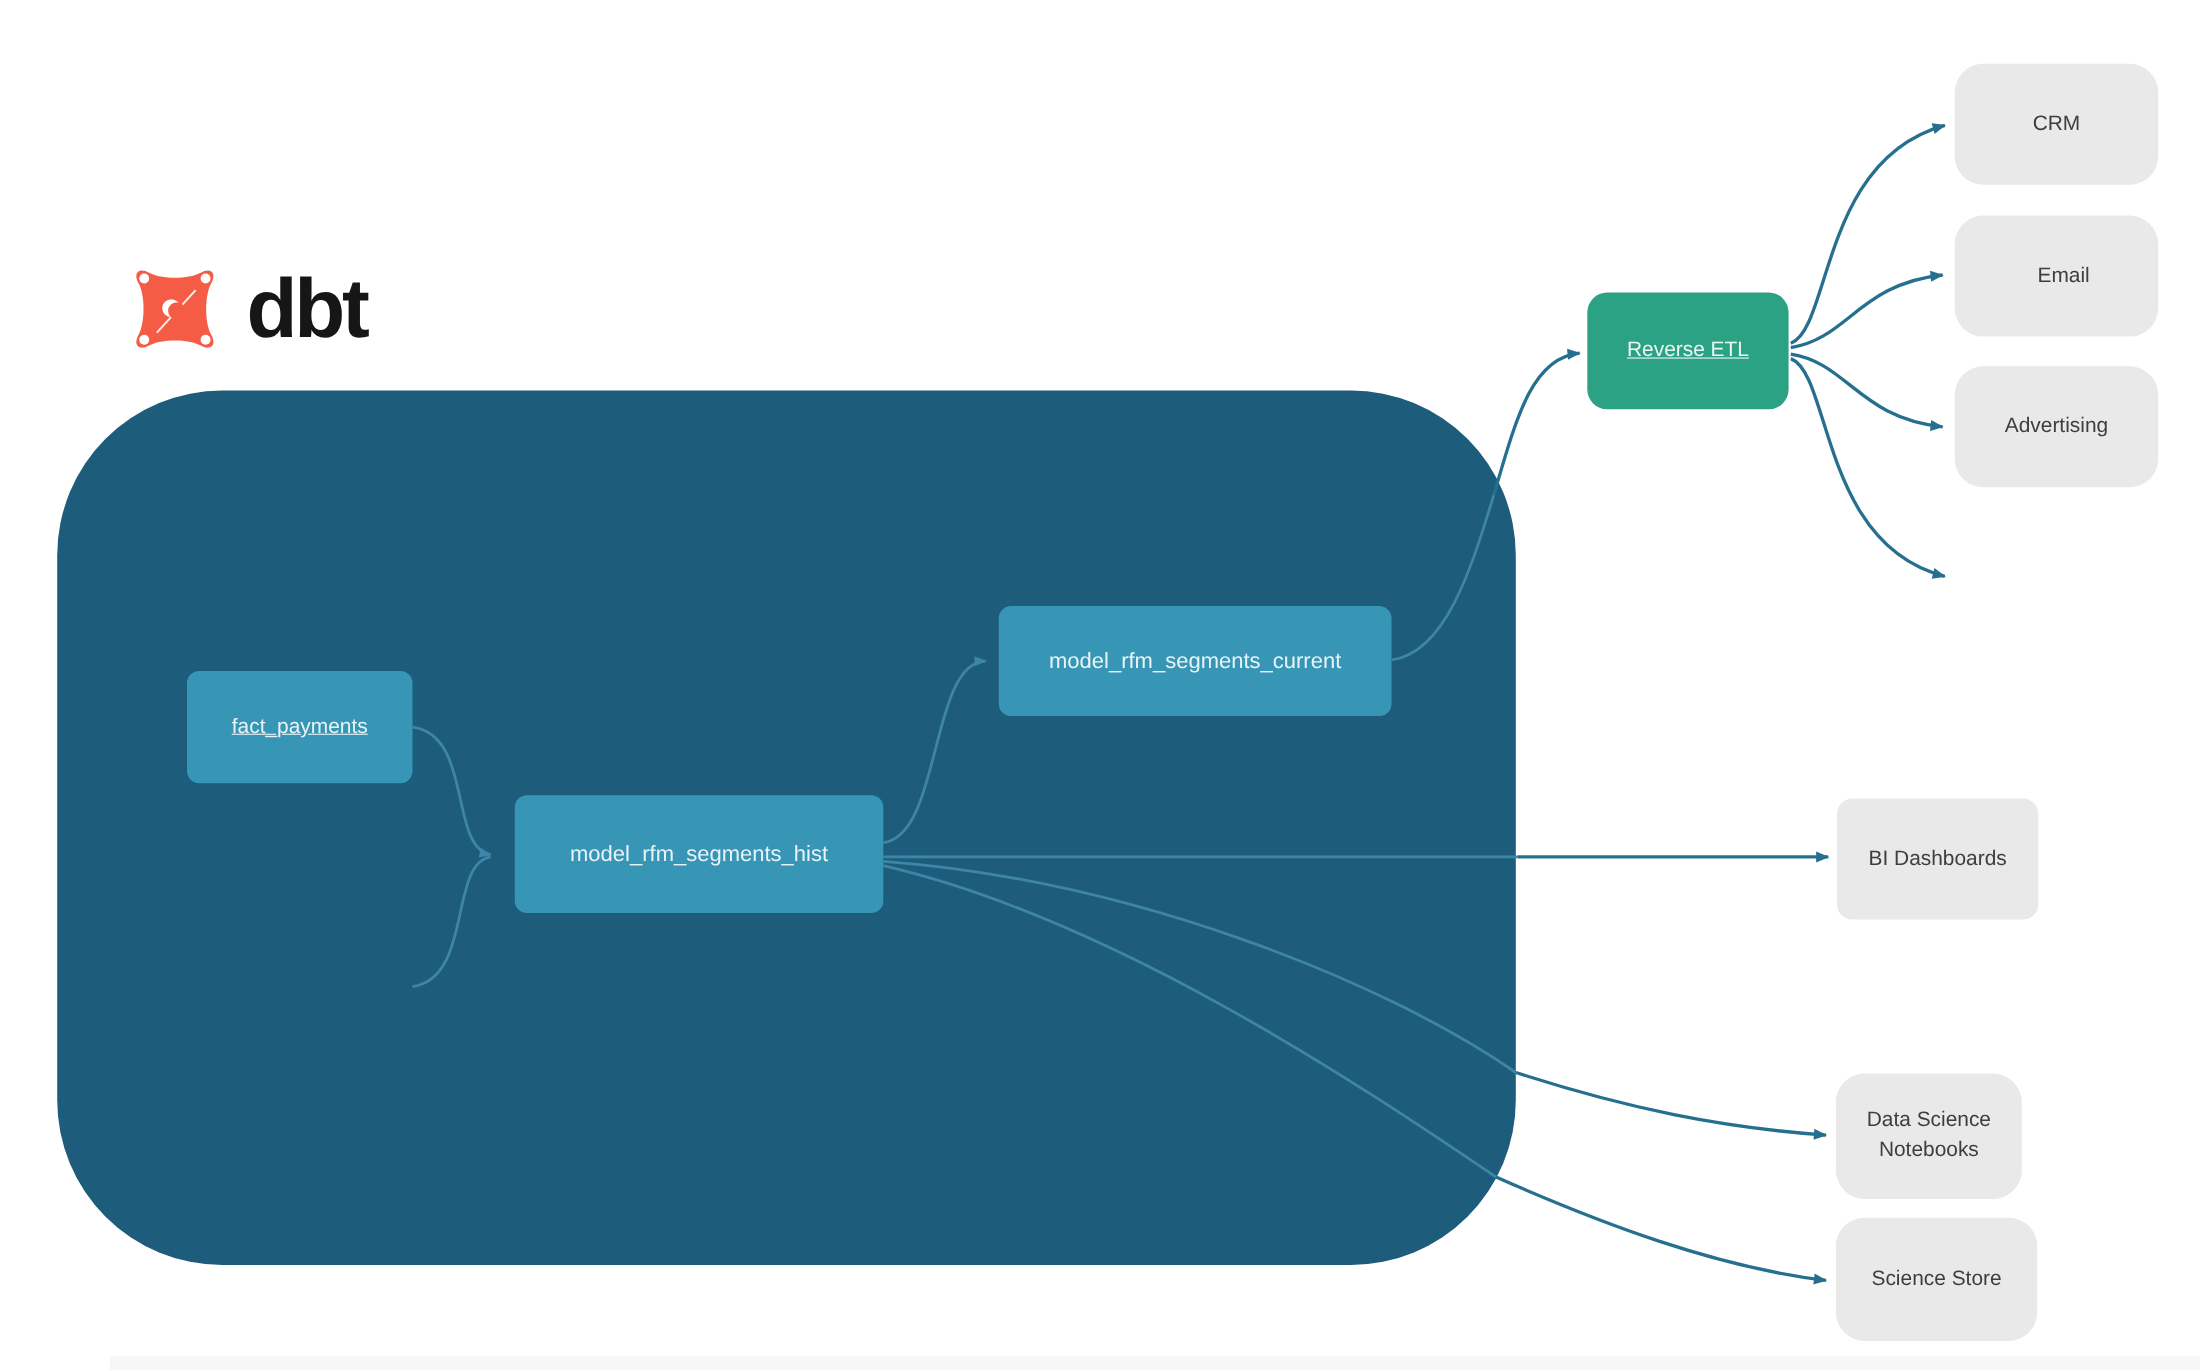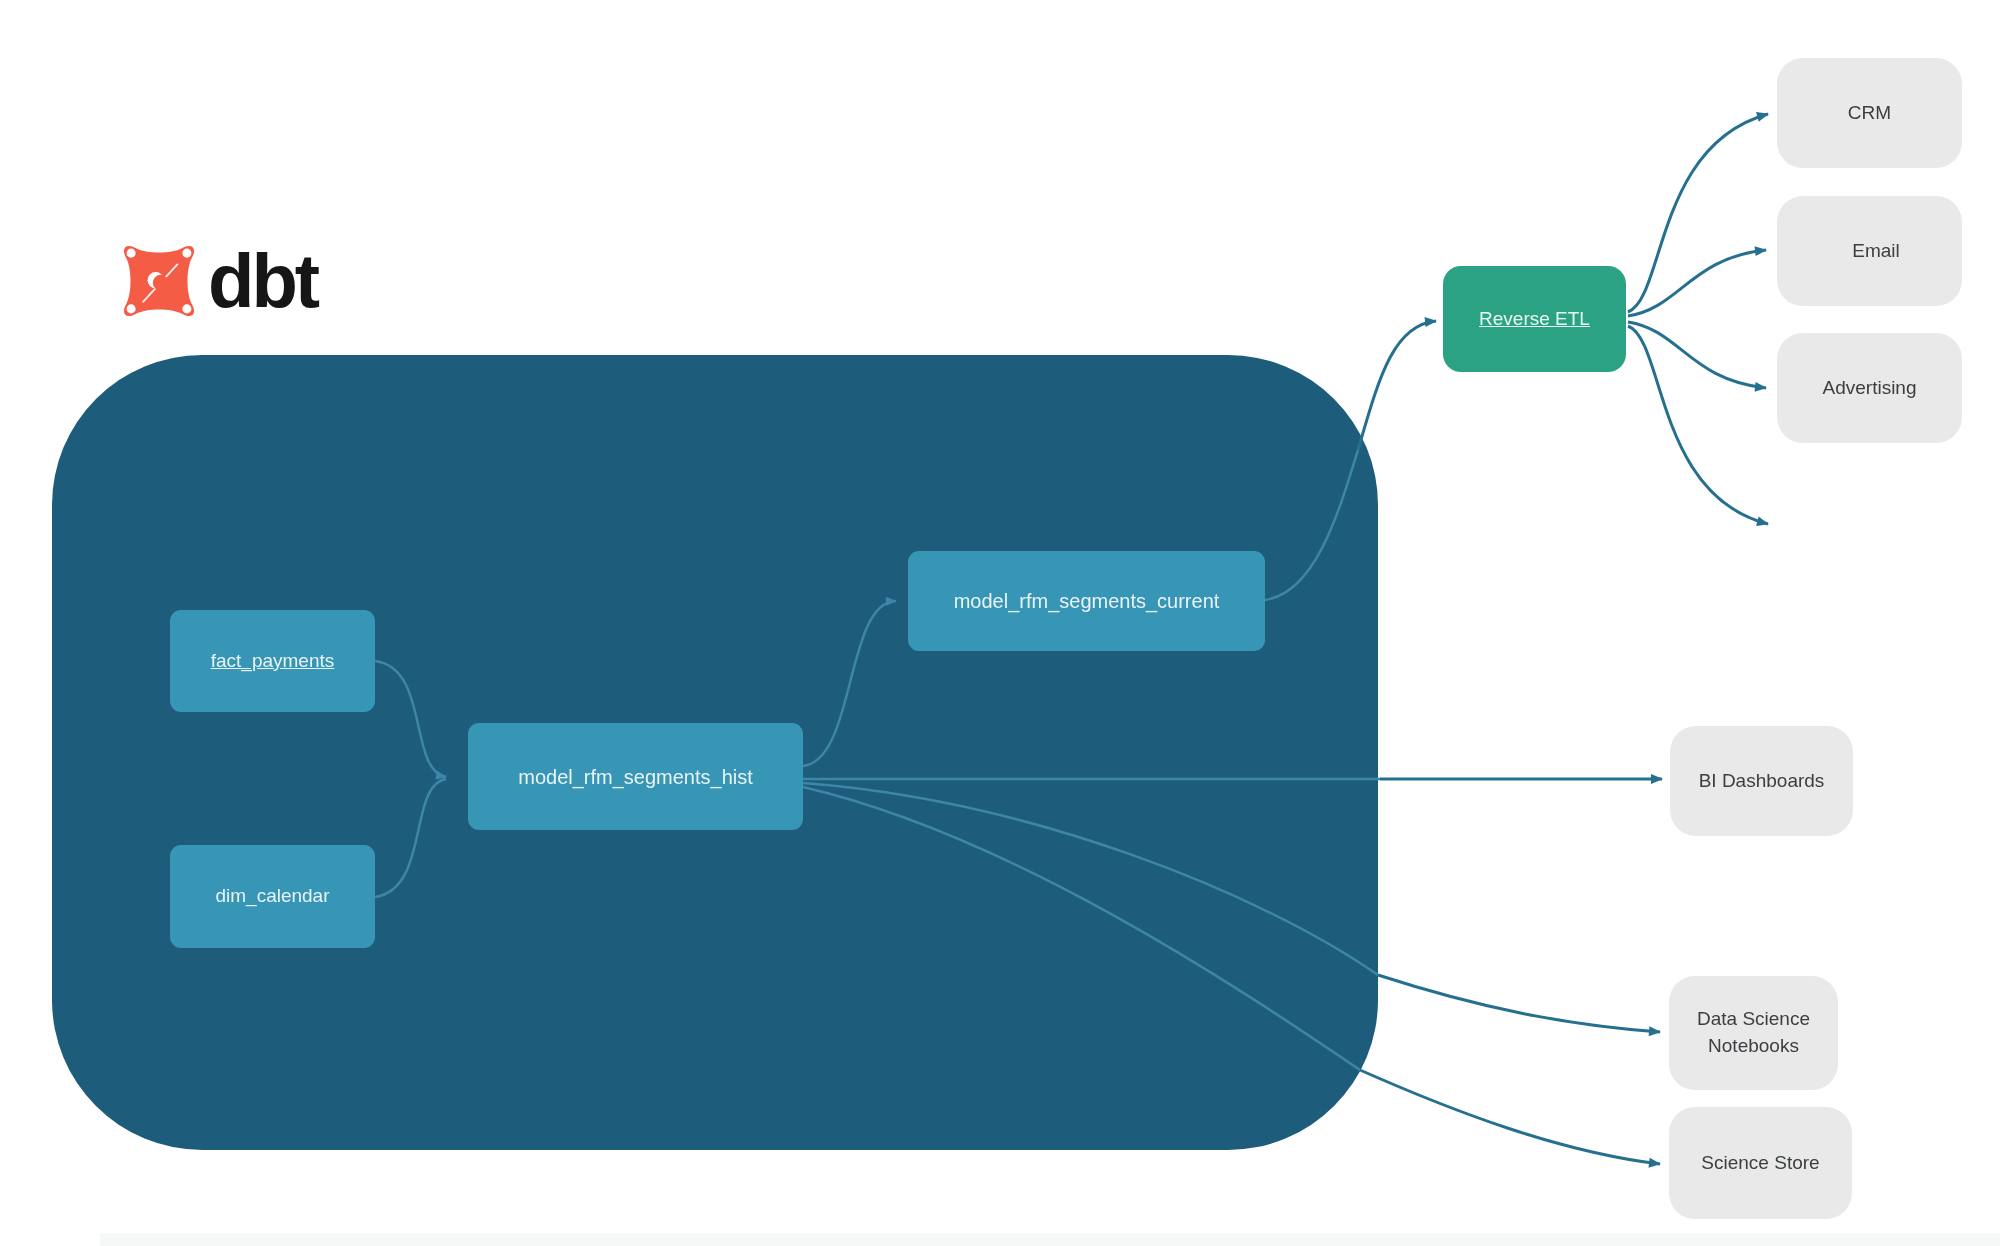--- a/index.html
+++ b/index.html
@@ -1,21 +1,21 @@
 <!DOCTYPE html>
 <html style="--container: #1E5C7C; --node: #3795B6; --etl: #2CA284; --destination: #E9E9E9; --arrow: #26708F; --arrow-inner: #3E86A7; --logo-orange: #F45C46;"><head>
 <meta charset="utf-8">
 <style>
   html,body{margin:0;padding:0;background:#ffffff;}
   .stage{
     position:relative;width:2000px;height:1246px;overflow:hidden;background:#ffffff;
     font-family:"Liberation Sans", sans-serif;
   }
   
-  .logo{position:absolute;left:118px;top:240px;display:flex;align-items:center;gap:8px;}
+  .logo{position:absolute;left:118px;top:240px;display:flex;align-items:center;gap:24px;}
   .logo svg{width:82px;height:82px;display:block;}
   .wordmark{font-size:76px;font-weight:700;color:#161616;letter-spacing:-3px;line-height:1;}
   
   .container-box{
     position:absolute;left:52px;top:355px;width:1326px;height:795px;
     background:var(--container,#1E5C7C);border-radius:150px;
   }
   
   svg.edges{position:absolute;left:0;top:0;width:2000px;height:1246px;pointer-events:none;}
   .edge-out{stroke:var(--arrow,#26708F);stroke-width:3;fill:none;}
@@ -30,21 +30,21 @@
   .dest{background:var(--destination,#E9E9E9);color:#3B3F42;border-radius:26px;padding:0 14px;box-sizing:border-box;}
   .n-fact{left:170px;top:610px;width:205px;height:102px;text-decoration:underline;}
   .n-dim{left:170px;top:845px;width:205px;height:103px;}
   .n-hist{left:468px;top:723px;width:335px;height:107px;font-size:20px;}
   .n-current{left:908px;top:551px;width:357px;height:100px;font-size:20px;}
   .n-etl{left:1443px;top:266px;width:183px;height:106px;text-decoration:underline;}
   .n-crm{left:1777px;top:58px;width:185px;height:110px;}
   .n-email{left:1777px;top:196px;width:185px;height:110px;padding-left:27px;}
   .n-adv{left:1777px;top:333px;width:185px;height:110px;}
   .n-sms{left:1777px;top:470px;width:185px;height:110px;}
-  .n-bi{left:1670px;top:726px;width:183px;height:110px;}
+  .n-bi{left:1670px;top:726px;width:183px;height:110px;border-radius:14px;}
   .n-ds{left:1669px;top:976px;width:169px;height:114px;}
   .n-fs{left:1669px;top:1107px;width:183px;height:112px;}
   
   .bottom-band{position:absolute;left:100px;right:0;top:1233px;height:13px;background:#F6F8F8;}
 </style>
 </head>
 <body>
 
 <div class="stage">
 
@@ -91,23 +91,20 @@
     <path class="edge-out" d="M 1360 1070 C 1455 1112, 1560 1152, 1660 1164" marker-end="url(#head-dark)"></path>
     <path class="edge-out" d="M 1628 312 C 1665 298, 1655 145, 1768 114" marker-end="url(#head-dark)"></path>
     <path class="edge-out" d="M 1628 316 C 1680 308, 1690 258, 1766 250" marker-end="url(#head-dark)"></path>
     <path class="edge-out" d="M 1628 322 C 1680 330, 1690 380, 1766 388" marker-end="url(#head-dark)"></path>
     <path class="edge-out" d="M 1628 326 C 1665 340, 1655 495, 1768 524" marker-end="url(#head-dark)"></path>
   </svg>
 
   <div class="node tbl n-fact">
     <span>fact_payments</span>
   </div>
-  <div class="node tbl n-dim">
-    <span>dim_calendar</span>
-  </div>
   <div class="node tbl n-hist">
     <span>model_rfm_segments_hist</span>
   </div>
   <div class="node tbl n-current">
     <span>model_rfm_segments_current</span>
   </div>
 
   <div class="node etl n-etl">
     <span>Reverse ETL</span>
   </div>

